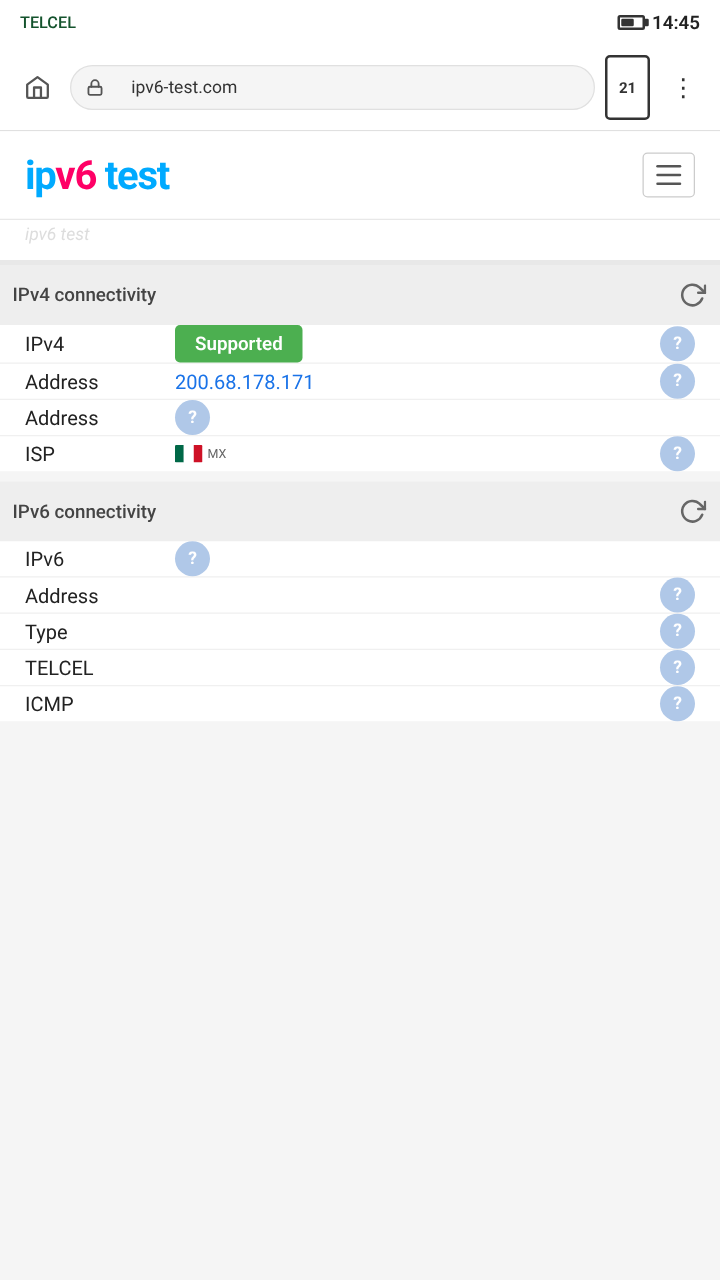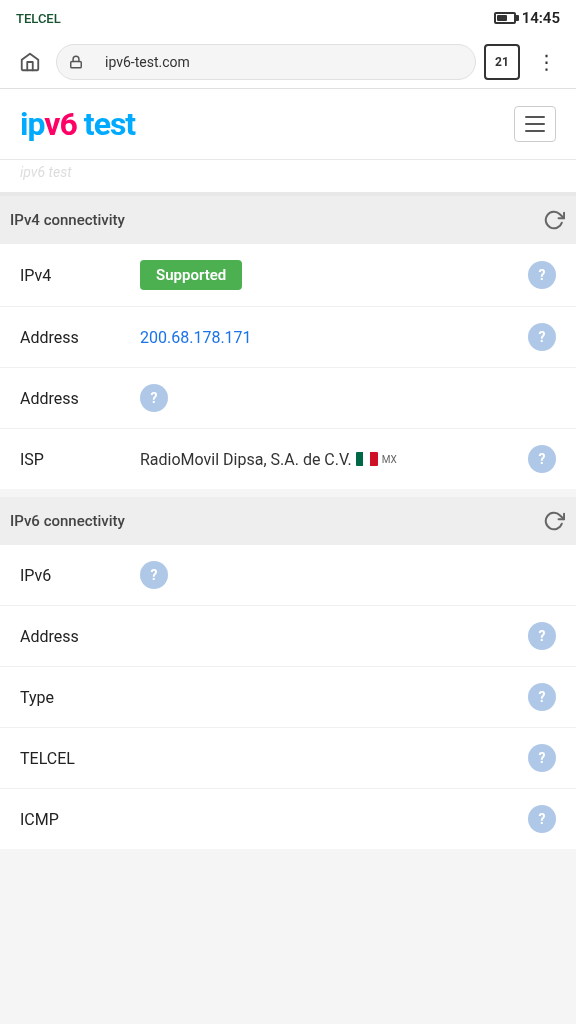--- a/index.html
+++ b/index.html
@@ -88,21 +88,21 @@
       padding: 0 12px;
       gap: 22px;
       cursor: pointer;
     }
     .address-bar-text {
       font-size: 14px;
       color: #333;
     }
     .tab-btn {
       width: 36px;
-      height: 36px;
+      height: 52px;
       border: 2px solid #333;
       border-radius: 4px;
       display: flex;
       align-items: center;
       justify-content: center;
       font-size: 12px;
       font-weight: 700;
       color: #333;
       cursor: pointer;
     }
@@ -192,21 +192,21 @@
       display: flex;
       align-items: center;
       justify-content: center;
       cursor: pointer;
       color: #666;
       font-size: 18px;
     }
 
     
     .info-row {
-      padding: 16px 20px;
+      padding: 0 20px;
       display: flex;
       align-items: center;
       border-bottom: 1px solid #f0f0f0;
     }
     .info-row:last-child {
       border-bottom: none;
     }
     .row-label {
       width: 120px;
       font-size: 16px;
@@ -368,21 +368,20 @@
 
   <div class="info-row">
     <span class="row-label">Address</span>
     <div class="row-help">?</div>
   </div>
 
   <div class="info-row">
     <span class="row-label">ISP</span>
     <div class="row-value">
       <div class="isp-container">
-        <span>RadioMovil Dipsa, S.A. de C.V.</span>
         <div class="flag-mx">
           <div class="flag-green"></div>
           <div class="flag-white"></div>
           <div class="flag-red"></div>
         </div>
         <span class="flag-mx-label">MX</span>
       </div>
     </div>
     <div class="row-help">?</div>
   </div>

